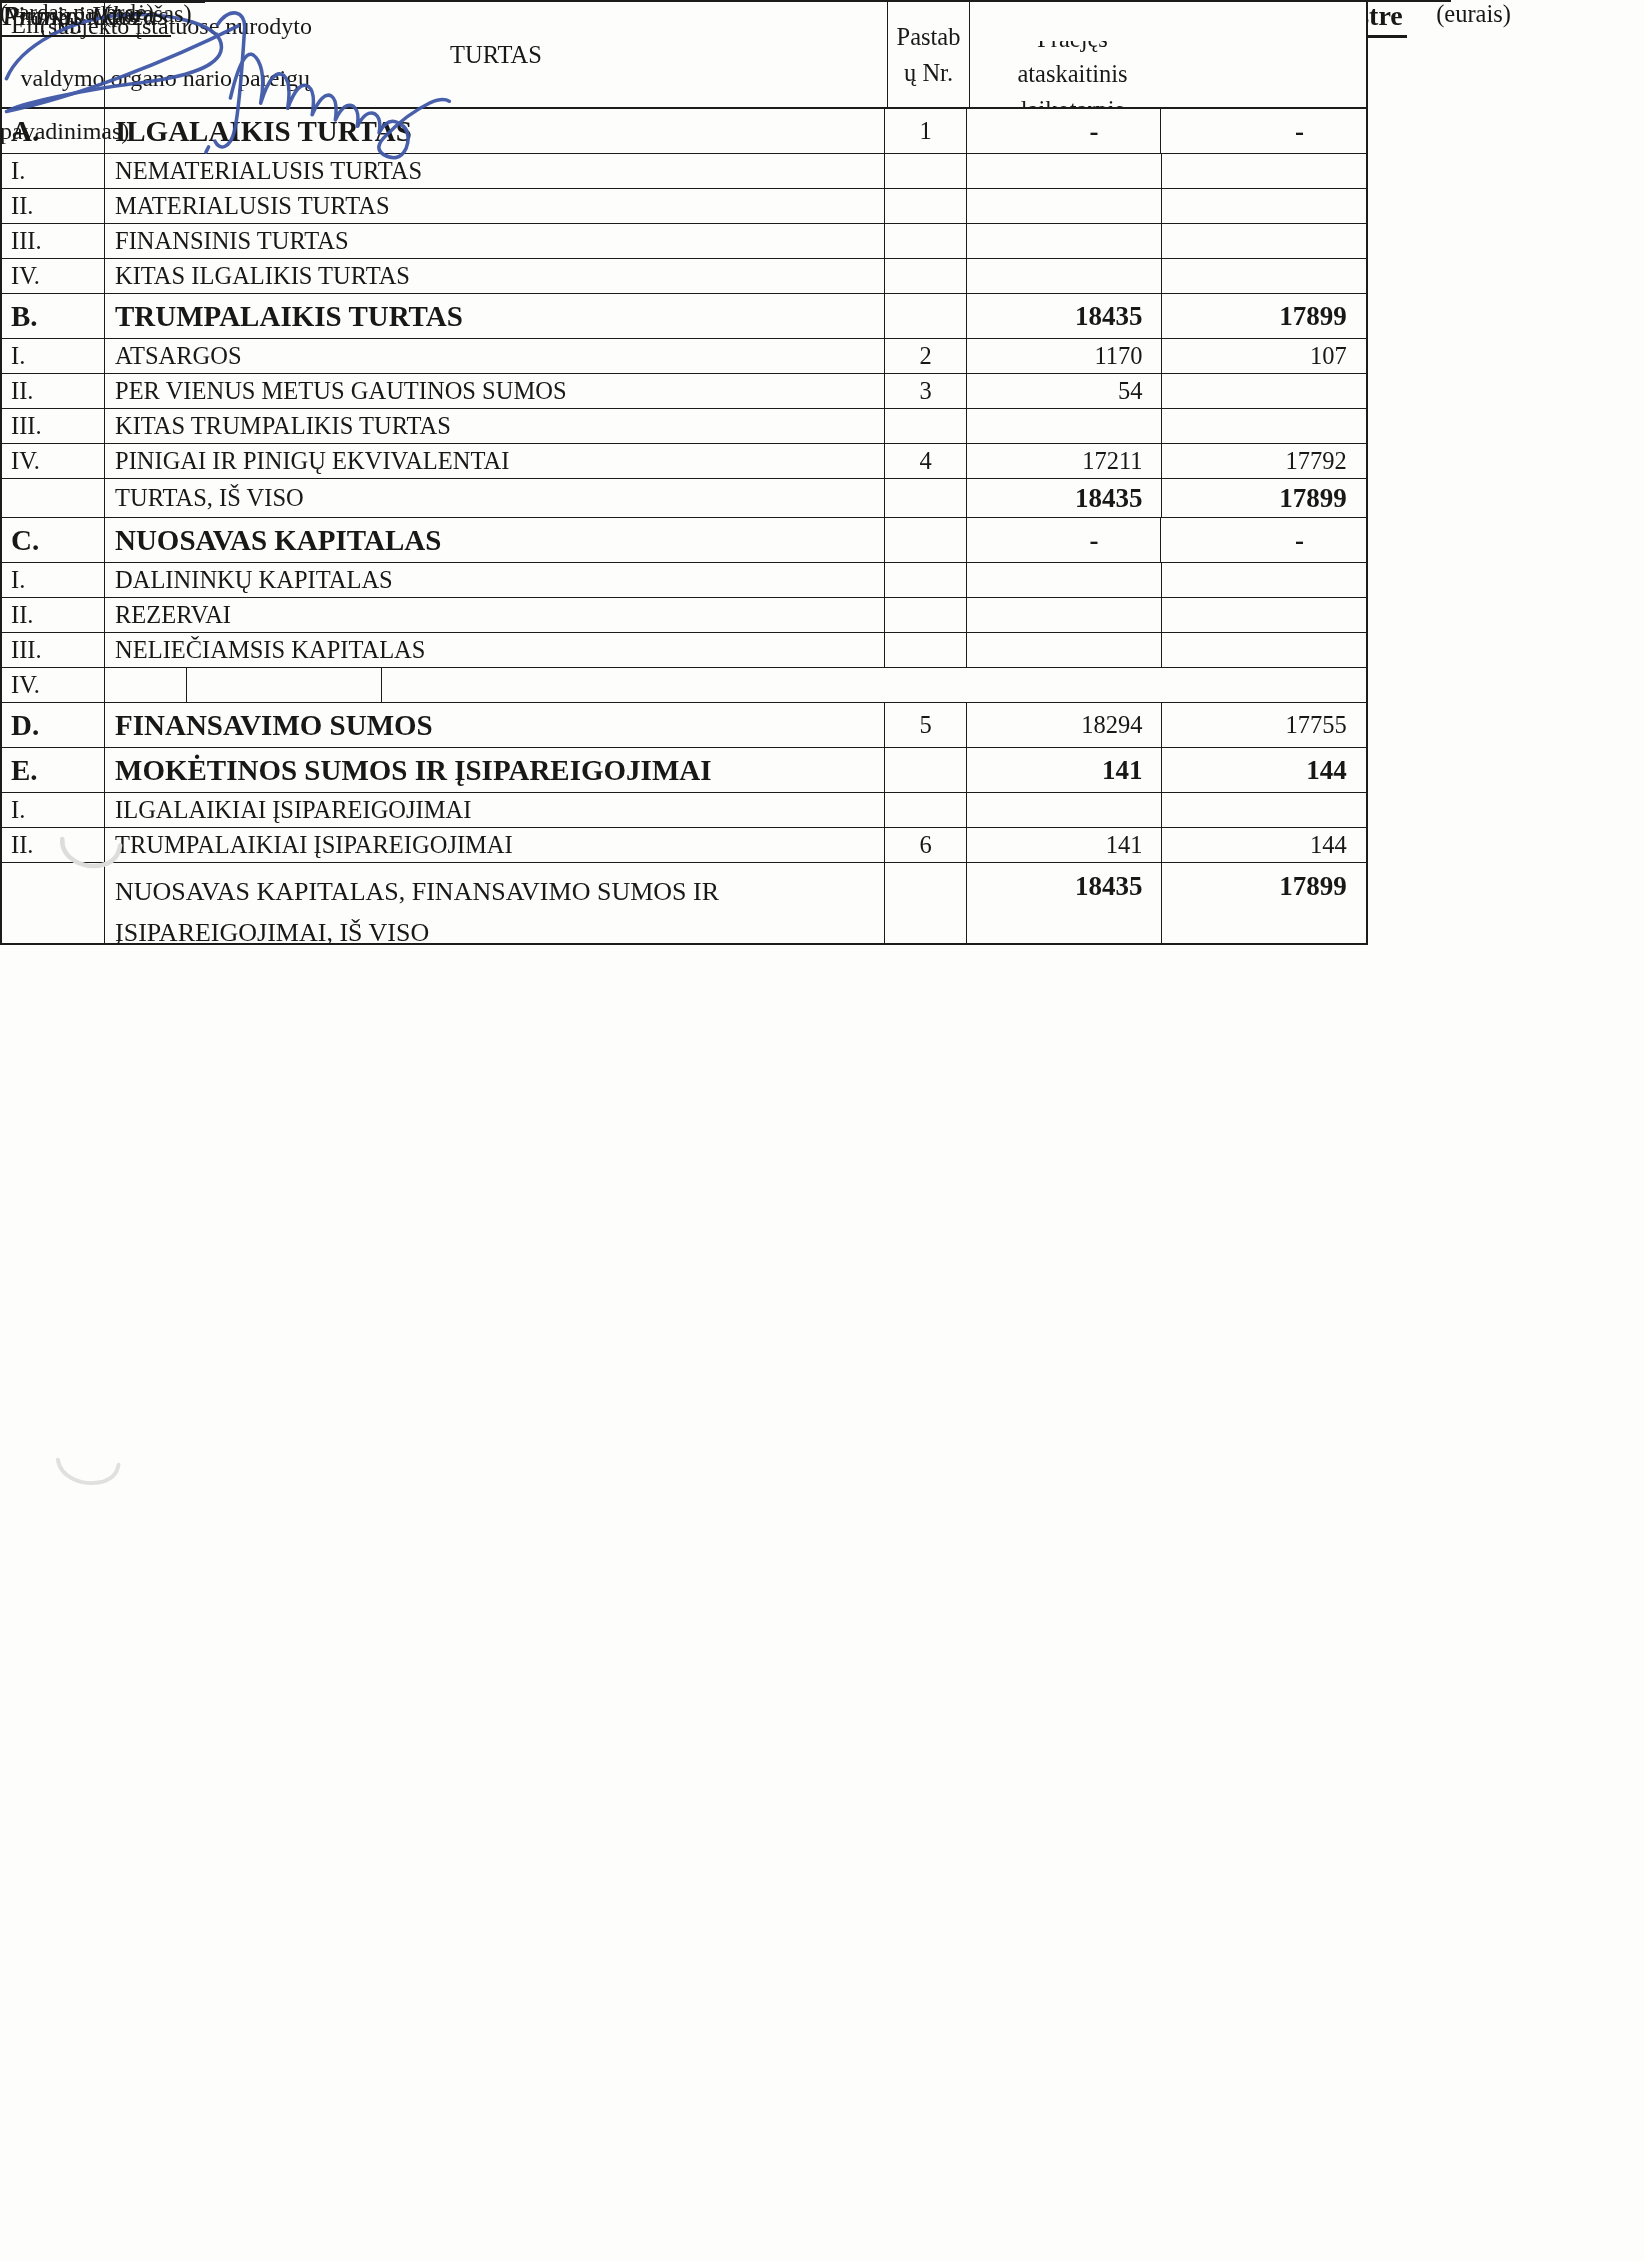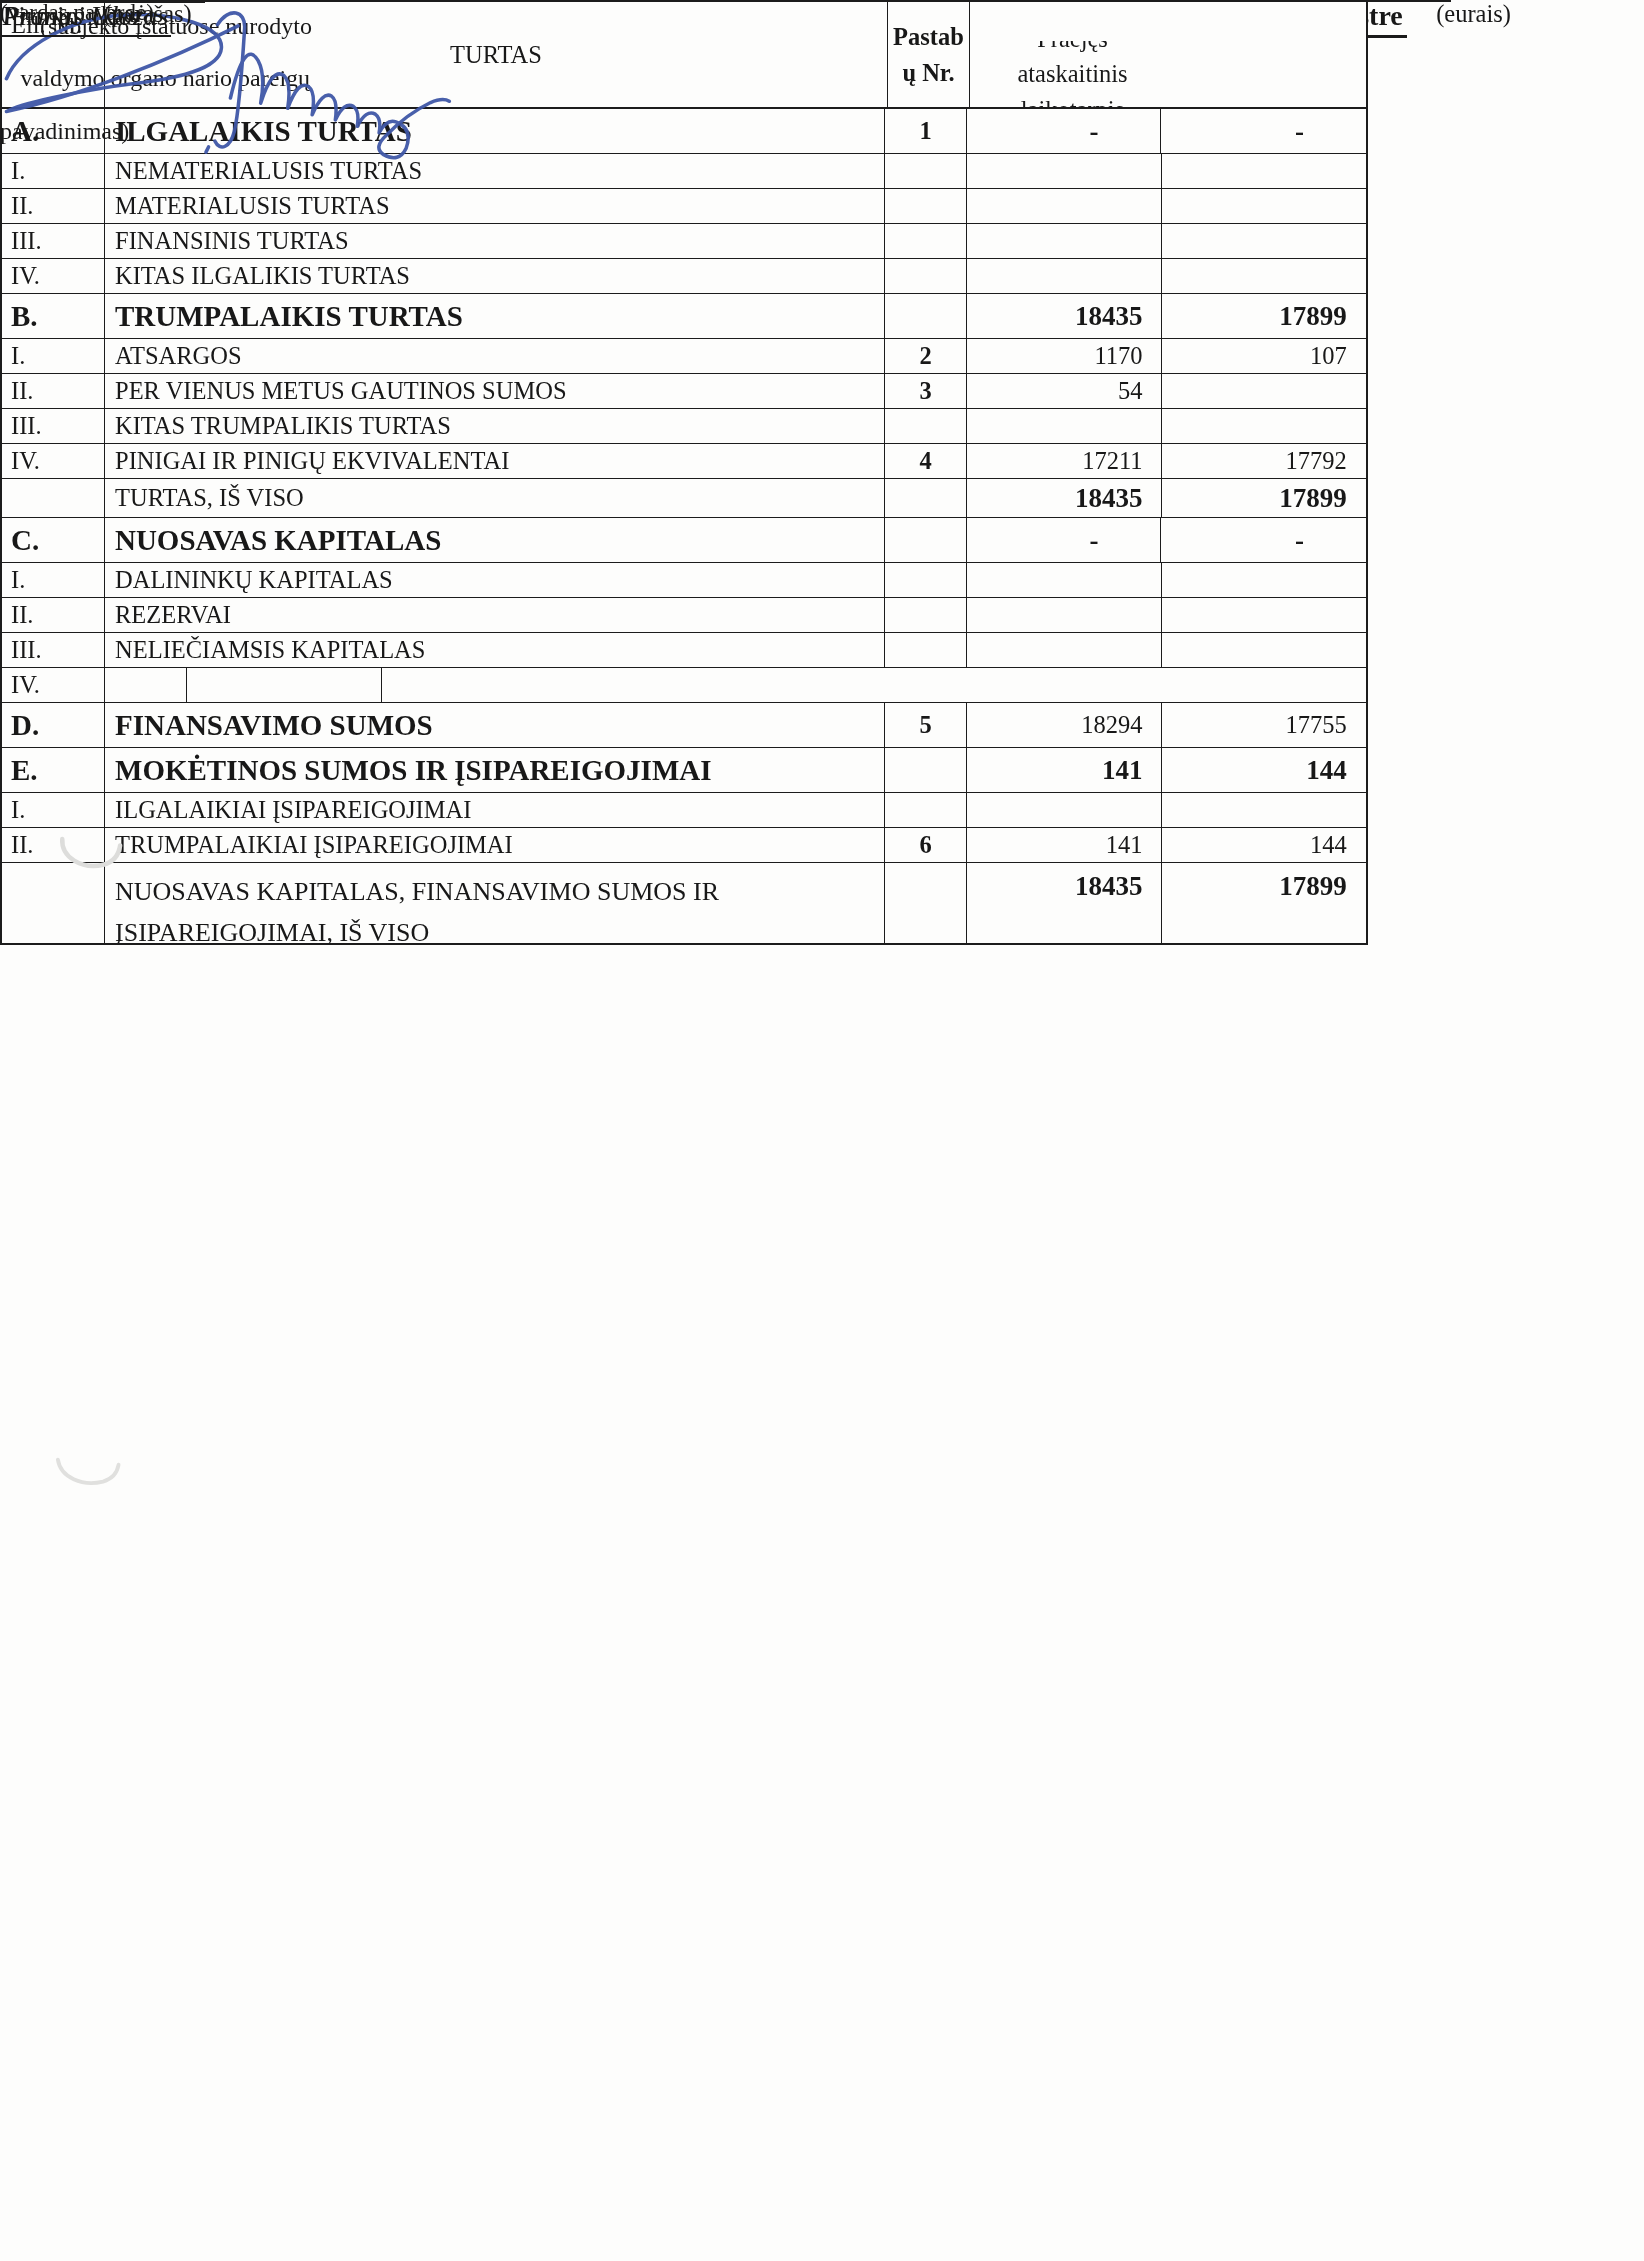--- a/index.html
+++ b/index.html
@@ -35,21 +35,21 @@
   .ftable {
     left:222; top:1183; width:1368px; box-sizing:border-box;
     border:2.6px solid #1c1c1c; background:#fdfdfc;
   }
   .trow { display:flex; border-bottom:1.9px solid #1c1c1c; box-sizing:border-box; }
   .trow:last-child { border-bottom:none; }
   .c { box-sizing:border-box; border-right:1.9px solid #1c1c1c; display:flex; align-items:center; overflow:hidden; }
   .c:last-child { border-right:none; }
   .nr    { width:103px; padding-left:9px; font-size:24.5px; }
   .label { width:783px; padding-left:10.3px; font-size:24.5px; }
-  .note  { width:82px; justify-content:center; font-size:24.5px;font-weight:bold; }
+  .note  { width:82px; justify-content:center; font-size:24.5px; }
   .val   { width:195px; justify-content:flex-end; padding-right:18px; font-size:24.5px; }
   .val2  { width:205px; justify-content:flex-end; padding-right:19.3px; font-size:24.5px; }
   .dash  { padding-right:62px !important; font-weight:bold; }
 
   .thead { height:107px; border-bottom:2.6px solid #1c1c1c; }
   .thead .c { font-size:24.5px; line-height:1.45; }
   .thead .nr { align-items:flex-start; padding-top:5.2px; }
   .thead .label, .thead .note, .thead .val, .thead .val2 { justify-content:center; text-align:center; padding:0; }
 
   .item    { height:35px; }

